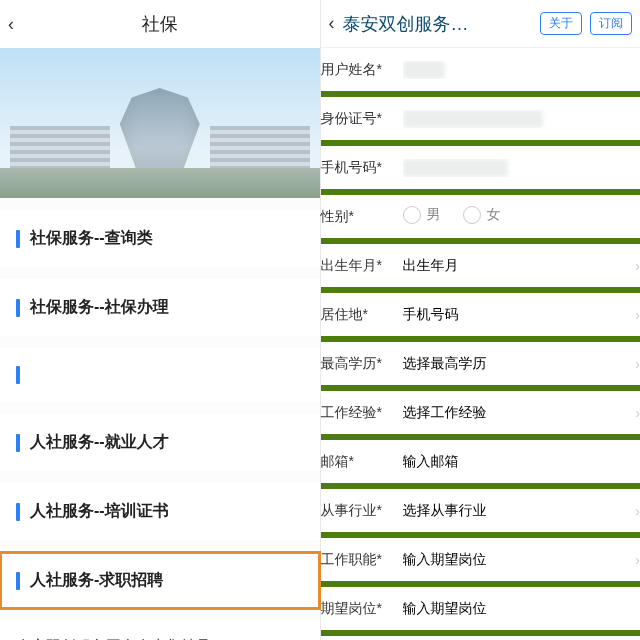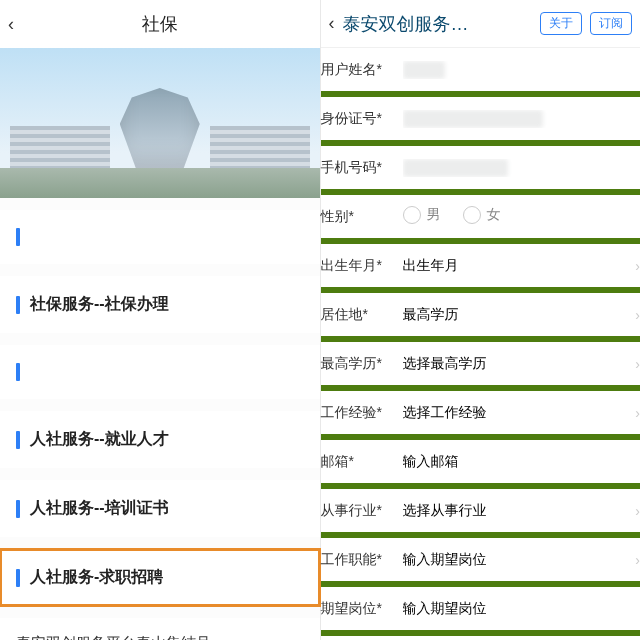--- a/index.html
+++ b/index.html
@@ -145,20 +145,21 @@
   <div class="hero">
     <div class="sky"></div>
     <div class="wing l"></div>
     <div class="wing r"></div>
     <div class="tower"></div>
     <div class="lawn"></div>
   </div>
   <div class="cat-list" id="cat-list">
       <div class="cat-item">
         <span class="bar"></span>
+        <span>社保服务--查询类</span>
       </div>
       <div class="cat-item">
         <span class="bar"></span>
         <span>社保服务--社保办理</span>
       </div>
       <div class="cat-item">
         <span class="bar"></span>
       </div>
       <div class="cat-item">
         <span class="bar"></span>
@@ -206,21 +207,21 @@
             <span>女</span>
           </span></span>
       </div>
       <div class="row">
         <span class="label">出生年月*</span>
         <span class="value placeholder">出生年月</span>
         <span class="chev">›</span>
       </div>
       <div class="row">
         <span class="label">居住地*</span>
-        <span class="value placeholder">最高学历</span>
+        <span class="value placeholder">手机号码</span>
         <span class="chev">›</span>
       </div>
       <div class="row">
         <span class="label">最高学历*</span>
         <span class="value placeholder">选择最高学历</span>
         <span class="chev">›</span>
       </div>
       <div class="row">
         <span class="label">工作经验*</span>
         <span class="value placeholder">选择工作经验</span>

